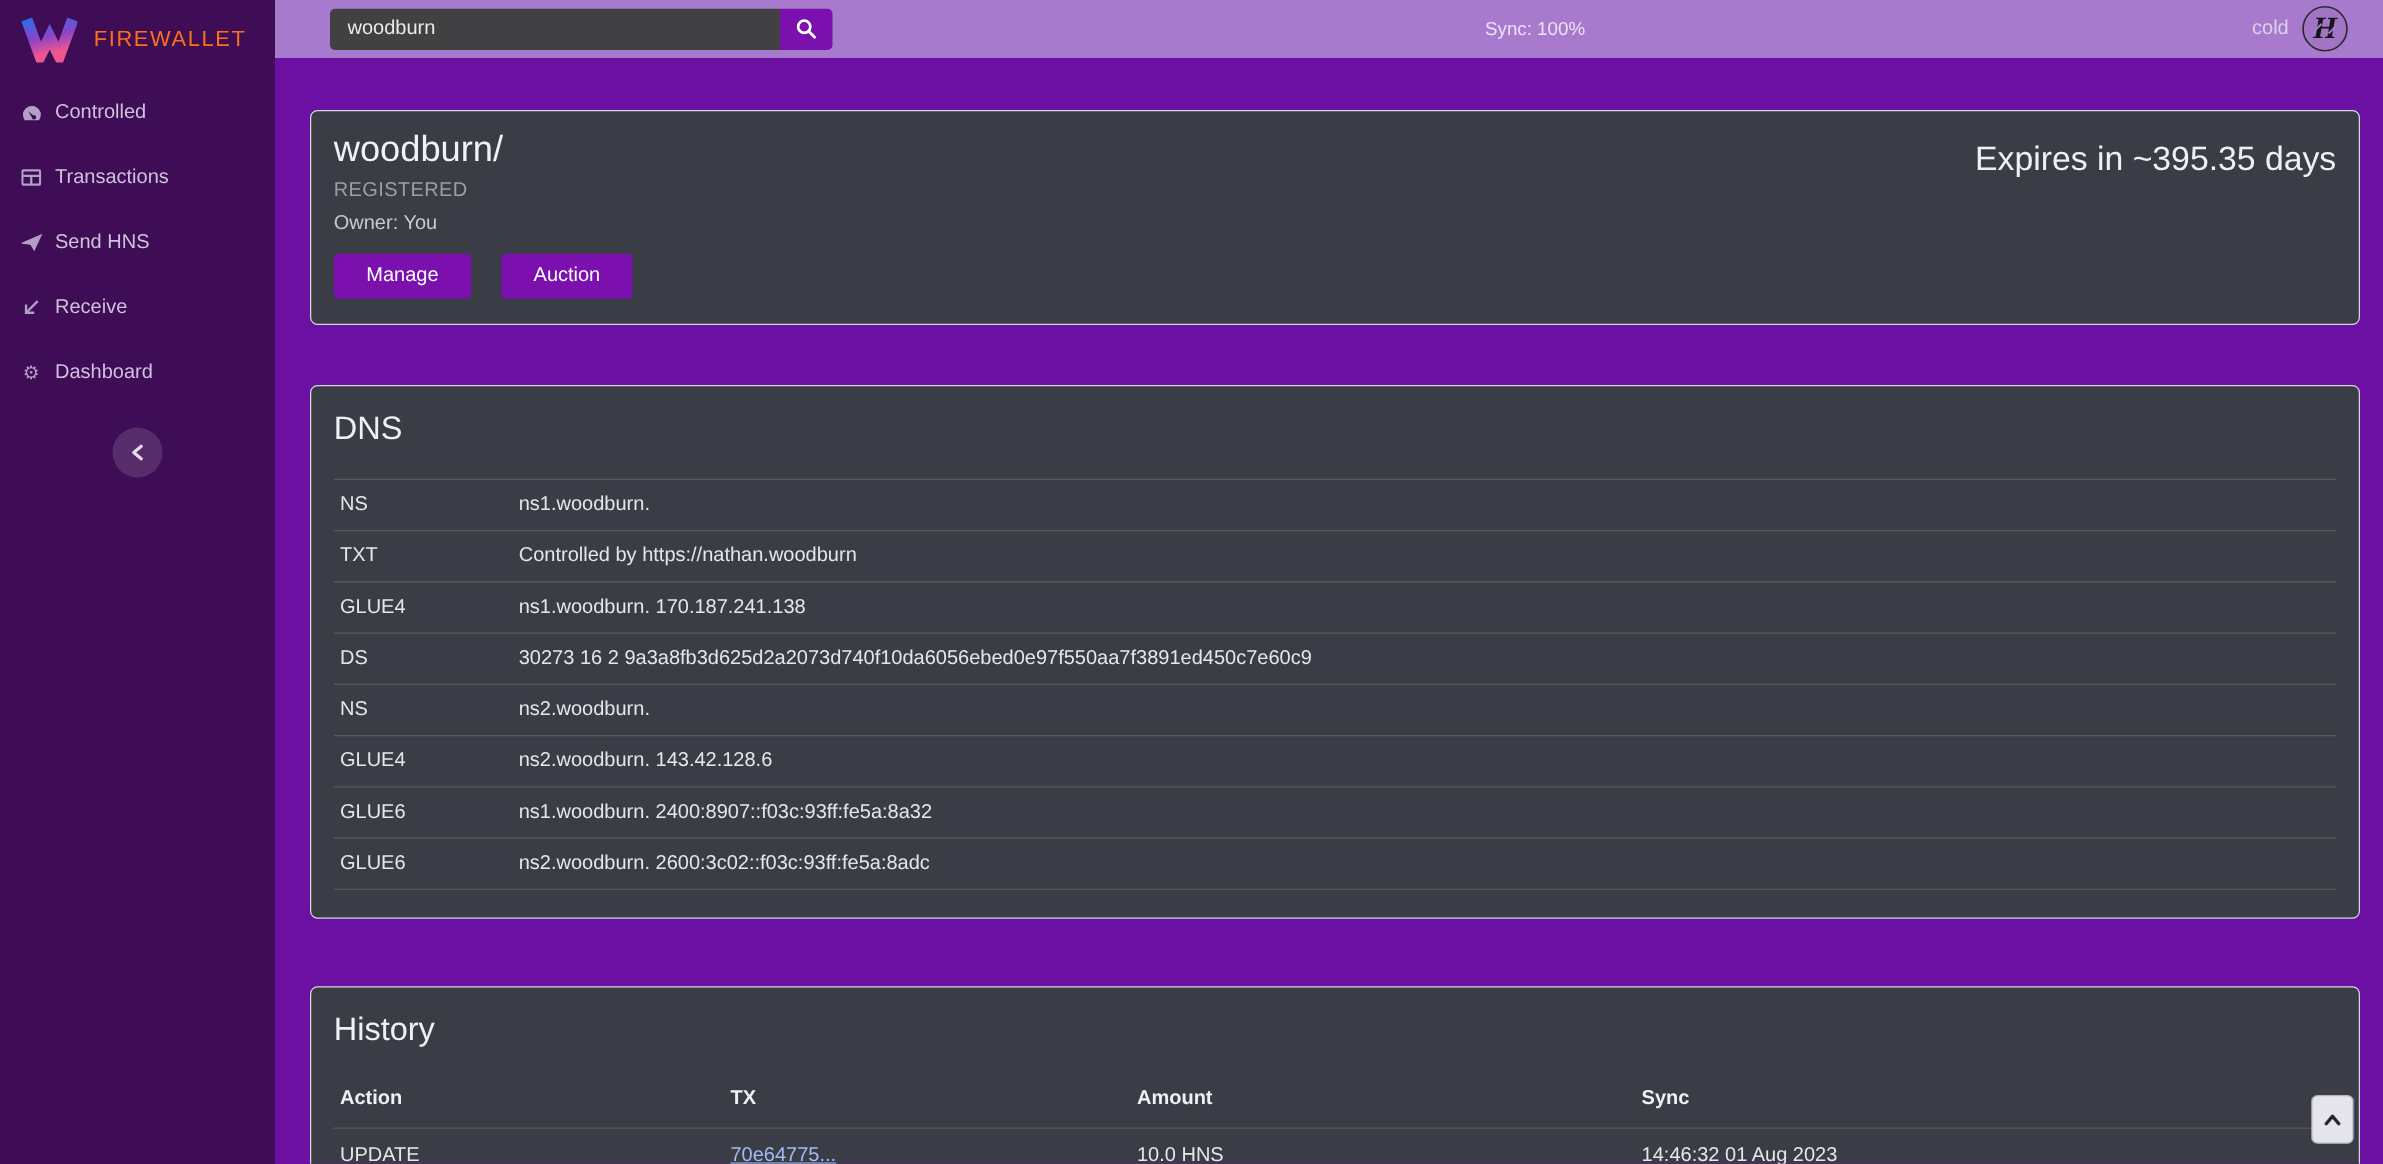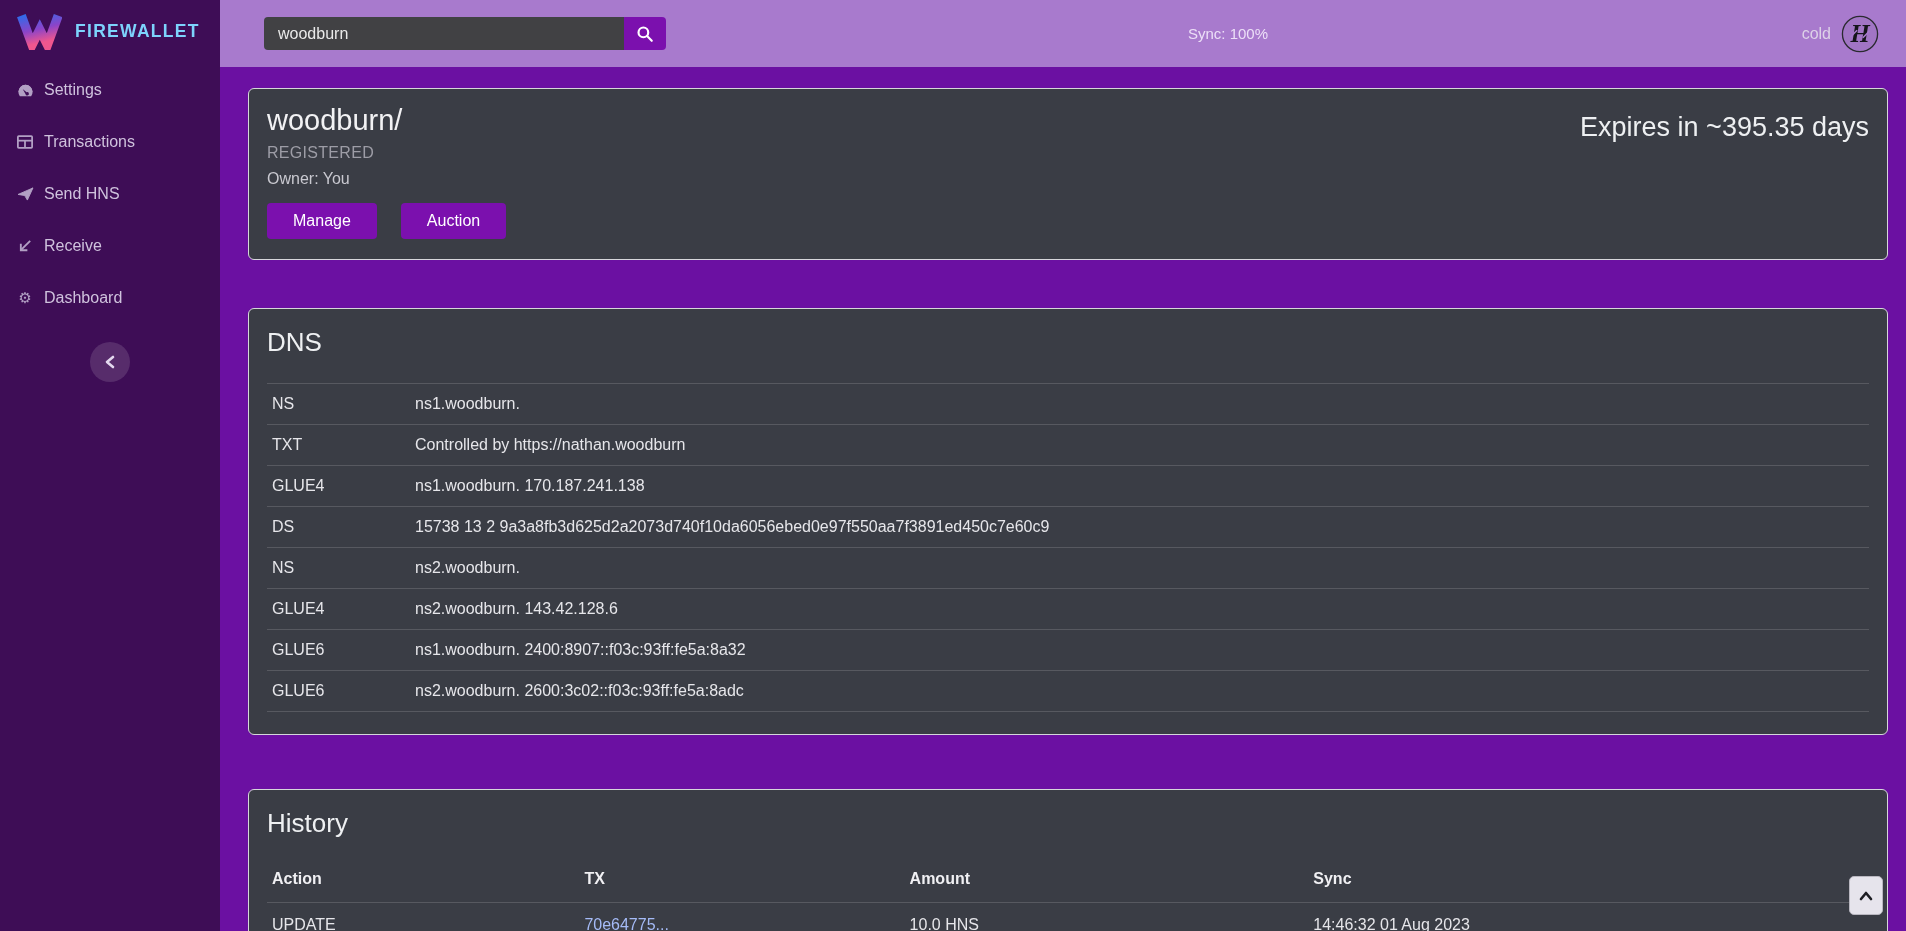--- a/index.html
+++ b/index.html
@@ -6,28 +6,28 @@
   html,body { margin:0; padding:0; }
   body {
     width:1906px; height:931px; overflow:hidden;
     background:#6b10a2;
     font-family:"Liberation Sans", sans-serif;
   }
 
   
   .sidebar { position:fixed; left:0; top:0; width:220px; height:100%; background:#3e0d56; z-index:20; }
   .brand { display:flex; align-items:center; gap:13px; padding:12px 0 0 16px; height:50px; }
-  .brand-name { color:#7dd3fc; font-weight:bold; font-size:17.5px; letter-spacing:1.3px; }
+  .brand-name { color:#f97316; font-weight:normal; font-size:17.5px; letter-spacing:1.3px; }
   .nav { margin-top:14px; }
   .nav-item { display:flex; align-items:center; gap:10px; height:52px; padding:0 16px; color:#cfc2dd; font-size:16px; cursor:pointer; }
   .nav-icon { width:18px; height:16px; color:#b2a0c4; display:flex; align-items:center; justify-content:center; flex:none; font-size:15px; }
   .collapse-btn { width:40px; height:40px; border-radius:50%; background:rgba(255,255,255,0.13); display:flex; align-items:center; justify-content:center; margin:18px auto 0; cursor:pointer; }
 
   
-  .topbar { position:fixed; left:220px; top:0; right:0; height:67px; background:#a87acd; display:flex; align-items:center; z-index:10; }
+  .topbar { position:fixed; left:220px; top:0; right:0; height:46px; background:#a87acd; display:flex; align-items:center; z-index:10; }
   .search-group { display:flex; margin-left:44px; height:33px; }
   .search-input { width:360px; background:#414144; border:none; border-radius:4px 0 0 4px; color:#e9e9e9; font-size:16px; padding:0 14px; outline:none; font-family:"Liberation Sans",sans-serif; }
   .search-input::placeholder { color:#9a9a9a; }
   .search-btn { width:42px; background:#7b10ae; border:none; border-radius:0 4px 4px 0; display:flex; align-items:center; justify-content:center; cursor:pointer; }
   .sync { position:absolute; left:968px; color:#ecdff7; font-size:15px; }
   .wallet { position:absolute; right:27px; display:flex; align-items:center; gap:10px; }
   .wallet-label { color:#ddd2e8; font-size:16px; }
   .hns-logo { width:38px; height:38px; cursor:pointer; }
 
   
@@ -76,21 +76,21 @@
   </div>
 
   <div class="nav">
     <div class="nav-item">
       <span class="nav-icon">
         <svg width="17" height="15" viewBox="0 0 24 20" fill="currentColor">
           <path d="M12 2 A10 10 0 0 0 2 12 L6 12 A6 6 0 0 1 18 12 L22 12 A10 10 0 0 0 12 2 Z"></path>
           <path d="M12 2 A10 10 0 0 0 2 12 A10 10 0 0 0 4 18 L20 18 A10 10 0 0 0 22 12 A10 10 0 0 0 12 2 Z M12 15 L8 8 L13.5 12.5 A2.4 2.4 0 1 1 12 15 Z" fill-rule="evenodd"></path>
         </svg>
       </span>
-      <span>Settings</span>
+      <span>Controlled</span>
     </div>
     <div class="nav-item">
       <span class="nav-icon">
         <svg width="16" height="14" viewBox="0 0 18 15" fill="none" stroke="currentColor" stroke-width="2">
           <rect x="1" y="1" width="16" height="13" rx="1"></rect>
           <line x1="1" y1="6" x2="17" y2="6"></line>
           <line x1="9" y1="6" x2="9" y2="14"></line>
         </svg>
       </span>
       <span>Transactions</span>
@@ -178,21 +178,21 @@
         <tr>
           <td>TXT</td>
           <td>Controlled by https://nathan.woodburn</td>
         </tr>
         <tr>
           <td>GLUE4</td>
           <td>ns1.woodburn. 170.187.241.138</td>
         </tr>
         <tr>
           <td>DS</td>
-          <td>15738 13 2 9a3a8fb3d625d2a2073d740f10da6056ebed0e97f550aa7f3891ed450c7e60c9</td>
+          <td>30273 16 2 9a3a8fb3d625d2a2073d740f10da6056ebed0e97f550aa7f3891ed450c7e60c9</td>
         </tr>
         <tr>
           <td>NS</td>
           <td>ns2.woodburn.</td>
         </tr>
         <tr>
           <td>GLUE4</td>
           <td>ns2.woodburn. 143.42.128.6</td>
         </tr>
         <tr>

